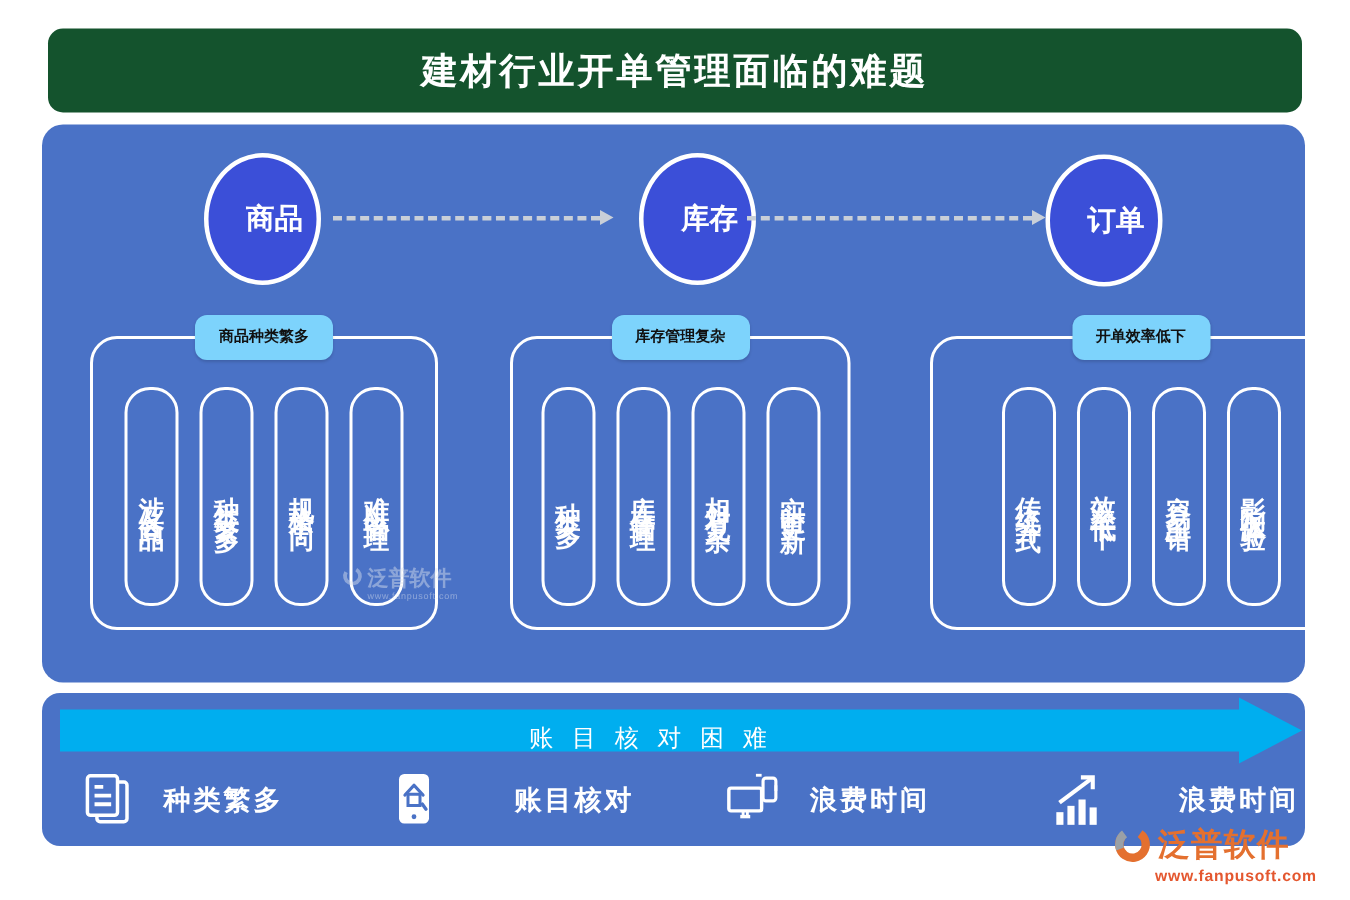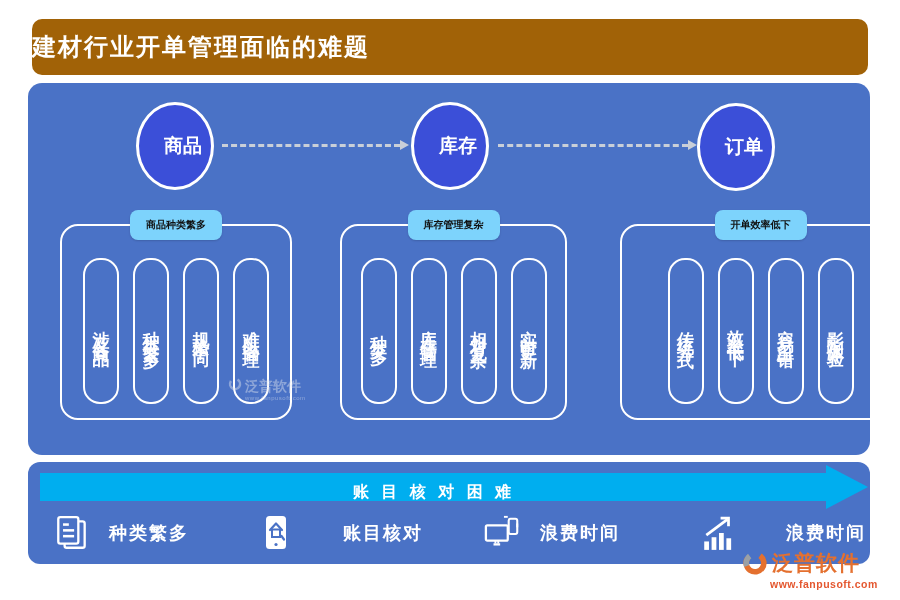--- a/index.html
+++ b/index.html
@@ -1,30 +1,30 @@
 <!DOCTYPE html>
 <html><head>
 <meta charset="utf-8">
 <style>
   html,body{margin:0;padding:0;background:#ffffff;}
   body{width:900px;height:600px;font-family:"Liberation Sans","DejaVu Sans",sans-serif;position:relative;overflow:hidden;}
   .stage{position:absolute;left:0;top:0;width:900px;height:600px;background:#ffffff;}
 
   
-  .title-bar{position:absolute;left:32px;top:19px;width:836px;height:56px;background:#a16207;border-radius:10px;display:flex;align-items:center;justify-content:flex-start;}
+  .title-bar{position:absolute;left:32px;top:19px;width:836px;height:56px;background:#14532d;border-radius:10px;display:flex;align-items:center;justify-content:center;}
   .title-bar span{color:#ffffff;font-size:24px;font-weight:bold;letter-spacing:2px;}
 
   
   .main-panel{position:absolute;left:28px;top:83px;width:842px;height:372px;background:#4a72c6;border-radius:14px;}
 
   
   .node{position:absolute;width:78px;height:88px;border-radius:50%;background:#3b4fd8;border:3px solid #ffffff;display:flex;align-items:center;justify-content:center;box-sizing:border-box;}
   .node span{color:#ffffff;font-size:19px;font-weight:bold;margin-left:16px;}
   .node1{left:136px;top:102px;}
-  .node2{left:411px;top:102px;}
+  .node2{left:426px;top:102px;}
   .node3{left:697px;top:103px;align-items:center;}
 
   .connector{position:absolute;height:0;border-top:3px dashed #c9cfd8;}
   .conn1{left:222px;top:144px;width:178px;}
   .conn2{left:498px;top:144px;width:190px;}
   .arrowhead{position:absolute;right:-9px;top:-7px;width:0;height:0;border-left:9px solid #c9cfd8;border-top:5px solid transparent;border-bottom:5px solid transparent;}
 
   
   .group{position:absolute;top:224px;height:196px;border:2px solid #ffffff;border-radius:18px;box-sizing:border-box;}
   .group1{left:60px;width:232px;}
@@ -37,21 +37,21 @@
 
   
   .watermark{position:absolute;left:228px;top:377px;display:flex;align-items:flex-start;gap:3px;opacity:.45;}
   .watermark .wm-text{color:#dde3ee;font-size:14px;font-weight:bold;line-height:14px;}
   .watermark .wm-url{color:#dde3ee;font-size:6px;display:block;letter-spacing:.5px;}
 
   
   .bottom-panel{position:absolute;left:28px;top:462px;width:842px;height:102px;background:#4a72c6;border-radius:12px;}
   .banner-shaft{position:absolute;left:12px;top:11px;width:788px;height:28px;background:#00aeef;}
   .banner-head{position:absolute;left:798px;top:3px;width:0;height:0;border-left:42px solid #00aeef;border-top:22px solid transparent;border-bottom:22px solid transparent;}
-  .banner-label{position:absolute;left:12px;top:11px;width:788px;height:39px;display:flex;align-items:center;justify-content:center;color:#ffffff;font-size:16px;font-weight:bold;letter-spacing:4px;}
+  .banner-label{position:absolute;left:12px;top:11px;width:788px;height:39px;display:flex;align-items:center;justify-content:center;color:#ffffff;font-size:16px;font-weight:normal;letter-spacing:4px;}
 
   .footer-item{position:absolute;top:50px;height:42px;display:flex;align-items:center;gap:18px;}
   .fi1{left:25px;} .fi2{left:229px;gap:48px;} .fi3{left:456px;} .fi4{left:672px;gap:48px;}
   .footer-item .label{color:#ffffff;font-size:18px;font-weight:bold;letter-spacing:2px;}
   .icon-box{width:38px;height:40px;display:flex;align-items:center;justify-content:center;}
 
   
   .logo{position:absolute;left:742px;top:549px;width:152px;}
   .logo-row{display:flex;align-items:center;gap:4px;}
   .logo-name{color:#e4702f;font-size:21px;font-weight:bold;letter-spacing:1px;}

